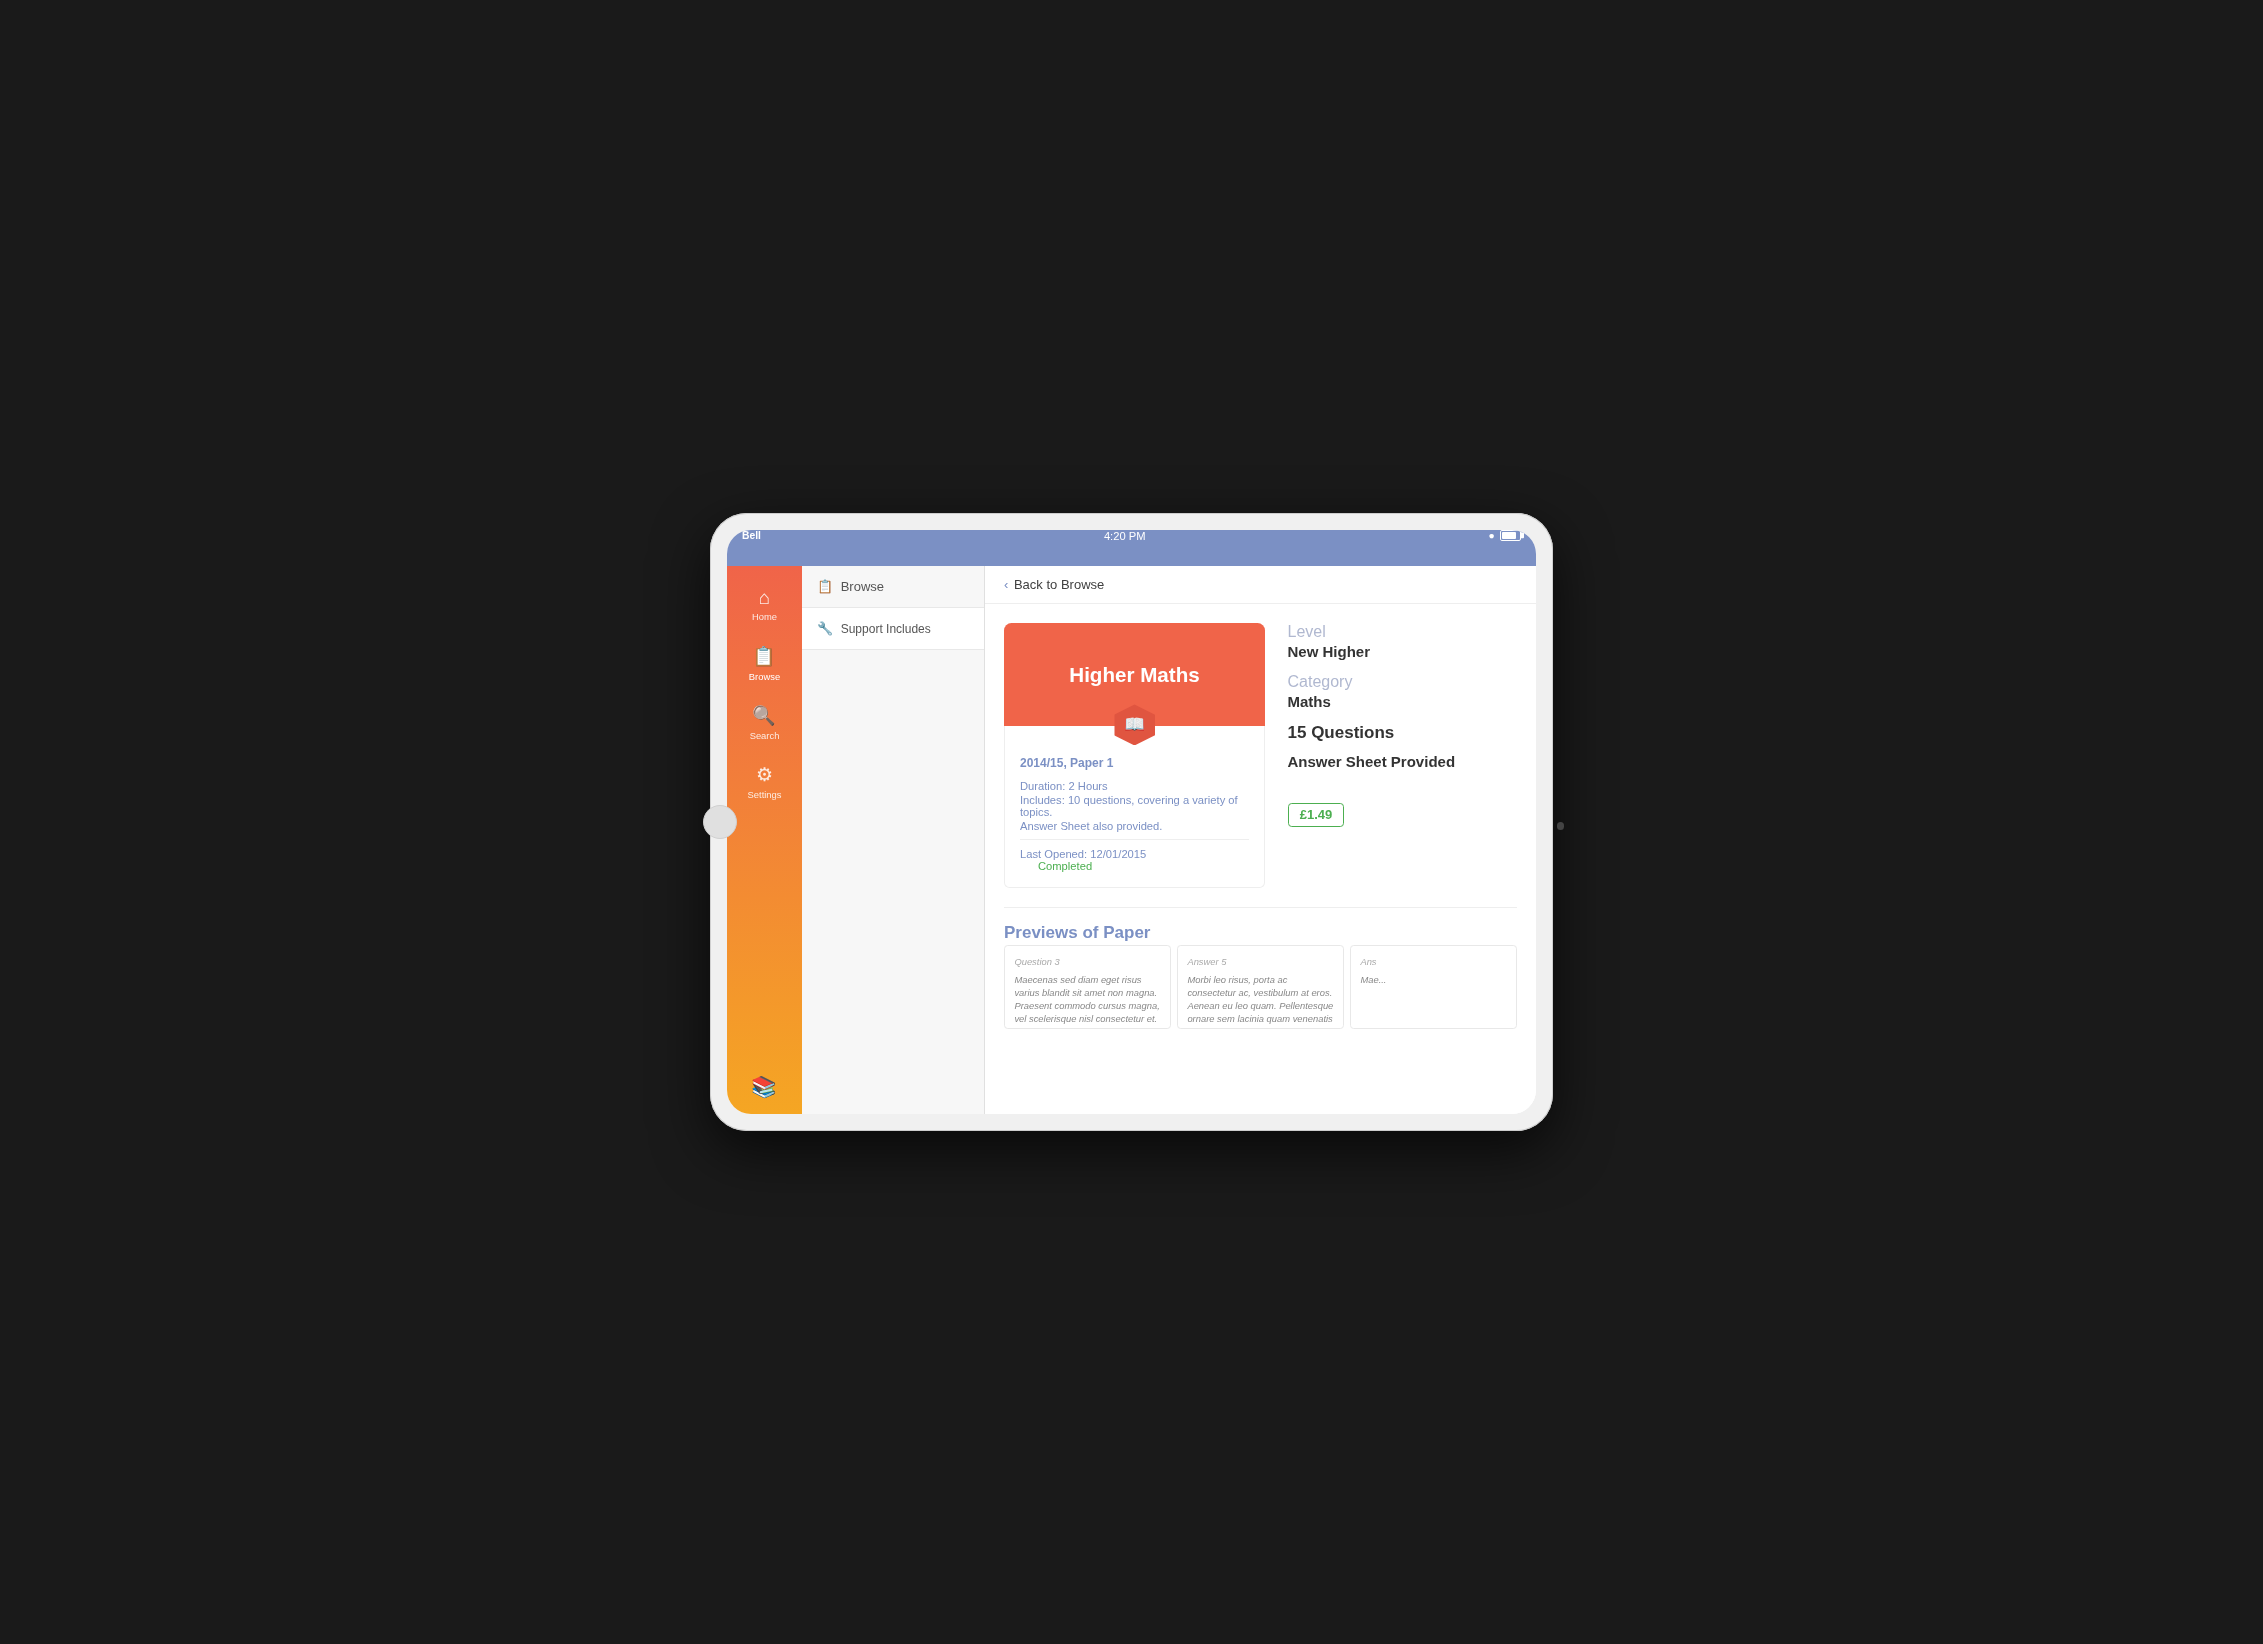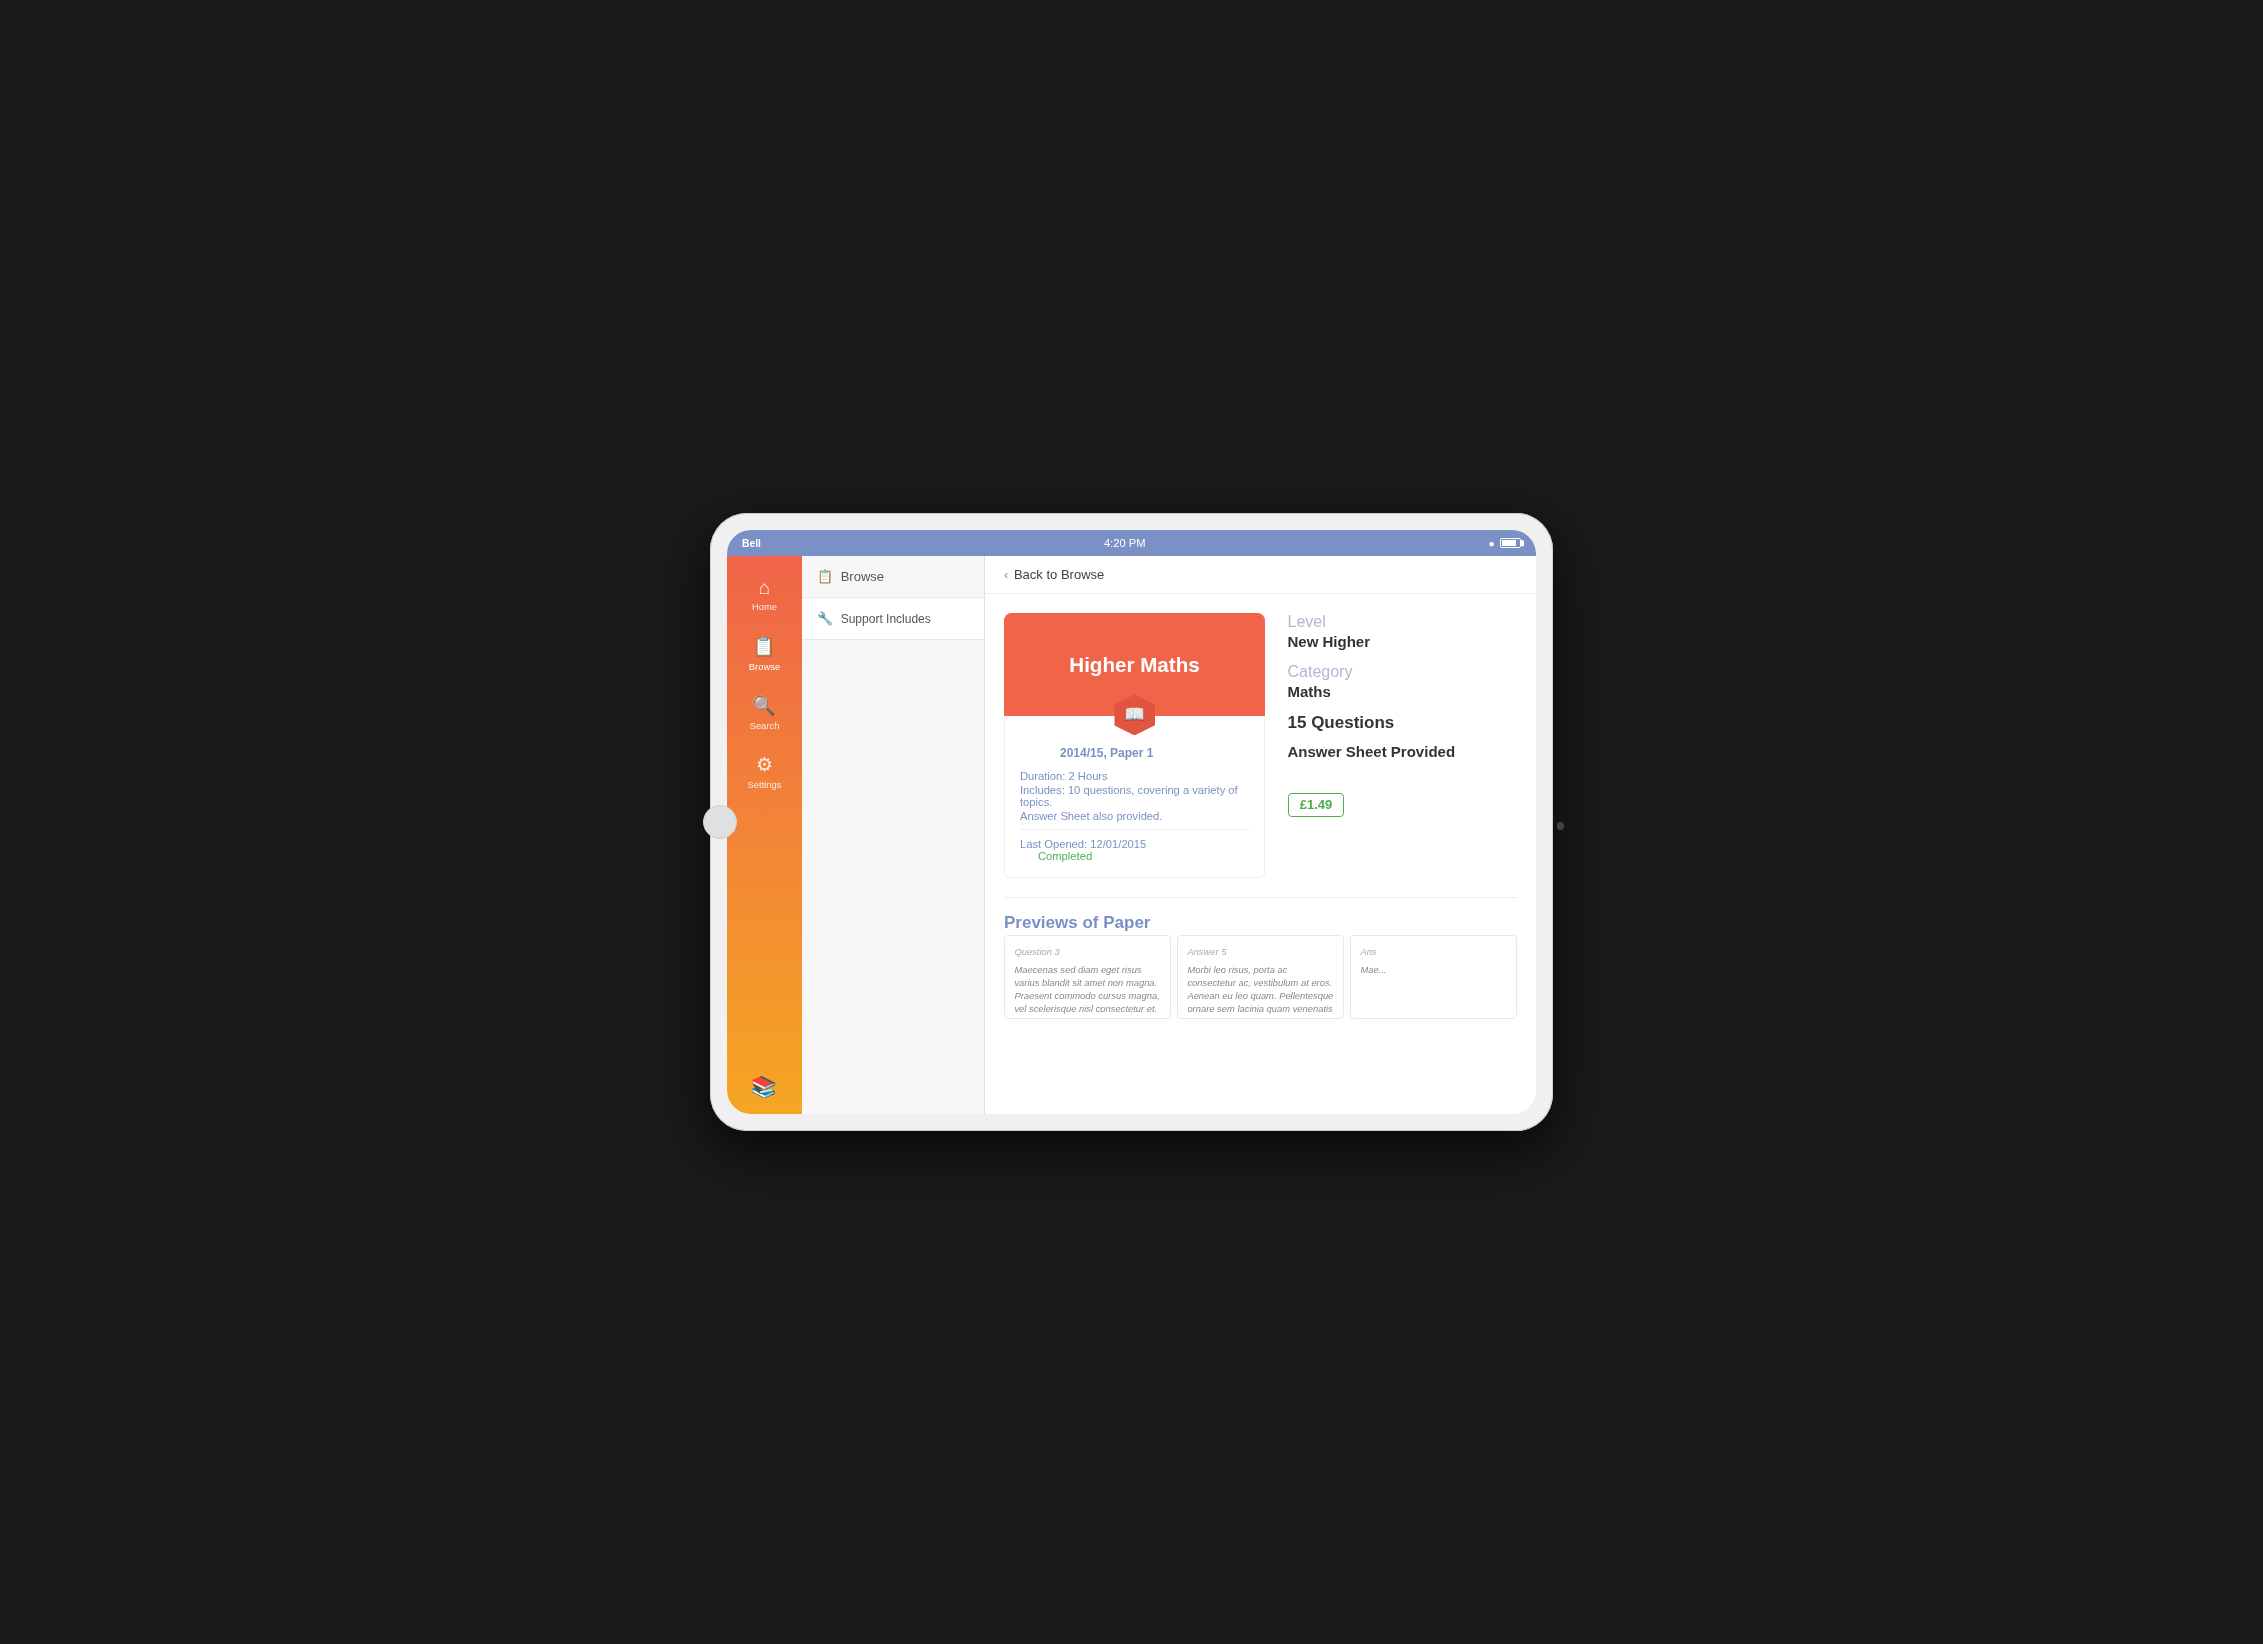--- a/index.html
+++ b/index.html
@@ -28,23 +28,23 @@
       background: #fff;
       border-radius: 24px;
       overflow: hidden;
       display: flex;
       flex-direction: column;
     }
 
     
     .status-bar {
       background: #7b90c4;
-      height: 26px;
-      display: flex;
-      align-items: center;
+      height: 36px;
+      display: flex;
+      align-items: flex-start;
       justify-content: space-between;
       padding: 0 15px;
       flex-shrink: 0;
       gap: 20px;
     }
     .status-left {
       font-size: 10.3px;
       color: white;
       font-weight: 600;
     }
@@ -273,21 +273,20 @@
     .detail-row {
       font-size: 11.2px;
       color: #7b90c4;
       margin-bottom: 1.9px;
     }
     .detail-value {
       font-size: 12px;
       color: #333;
       margin-bottom: 9.4px;
       font-weight: 500;
-      margin-left: 40px;
     }
     .detail-divider {
       border: none;
       border-top: 0.9px solid #eee;
       margin: 7.5px 0;
     }
     .completed-text {
       font-size: 11.2px;
       color: #4caf50;
       font-weight: 500;

